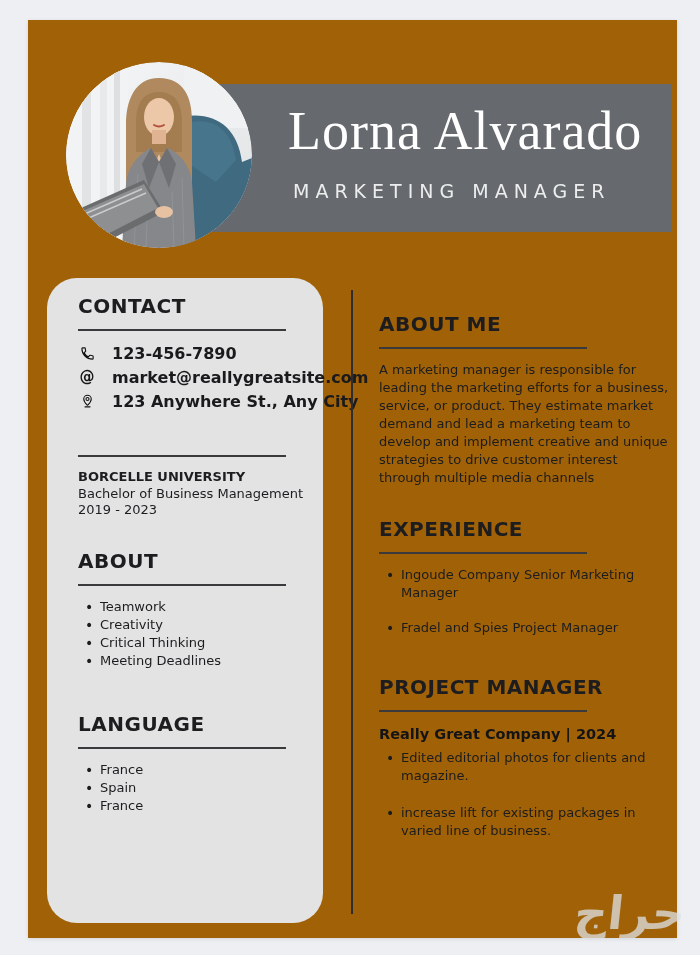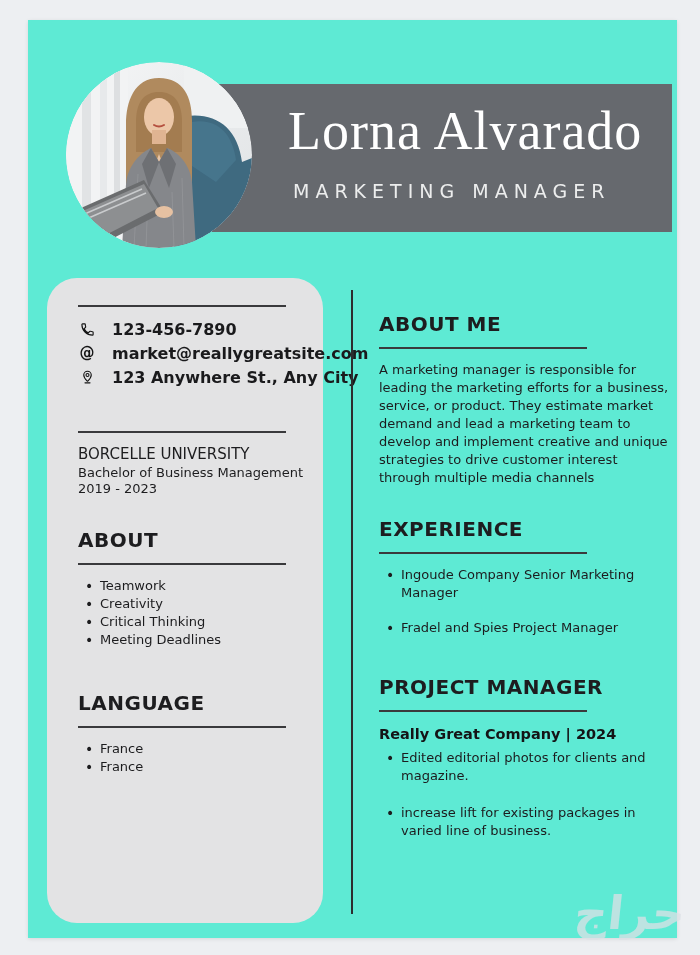--- a/index.html
+++ b/index.html
@@ -8,21 +8,21 @@
     background: #edeff2;
     font-family: "DejaVu Sans", sans-serif;
     color: #1d1d1f;
     position: relative;
     overflow: hidden;
   }
   .page {
     position: absolute;
     left: 28px; top: 20px;
     width: 649px; height: 918px;
-    background: #5eead4;
+    background: #a16207;
     box-shadow: 0 1px 4px rgba(0,0,0,0.10);
     padding-left: 44px;
   }
   
   .header-band {
     position: absolute;
     left: 184px; top: 64px;
     width: 460px; height: 148px;
     background: #66696e;
   }
@@ -91,21 +91,21 @@
   }
   .at-glyph { font-size: 15px; font-weight: 700; color: #151515; line-height: 1; }
   .contact-text {
     margin-left: 16px;
     font-size: 16px;
     font-weight: 700;
     color: #1a1a1c;
     white-space: nowrap;
   }
   .side-section.education { margin-top: 42px; }
-  .edu-school { margin-top: 12px; font-size: 15px; font-weight: 400; }
+  .edu-school { margin-top: 12px; font-size: 13px; font-weight: 700; }
   .edu-degree { font-size: 13px; margin-top: 2px; white-space: nowrap; }
   .edu-years  { font-size: 13px; margin-top: 1px; }
   .side-section.skills { margin-top: 32px; }
   .side-section.language { margin-top: 42px; }
   ul.dot-list { list-style: none; margin-top: 12px; }
   ul.dot-list li {
     position: relative;
     padding-left: 22px;
     font-size: 13px;
     line-height: 18px;
@@ -231,20 +231,21 @@
         <ellipse cx="98" cy="150" rx="9" ry="6" fill="#e6c1a2"></ellipse>
 
         <path d="M88 63 Q93 66 98 63" stroke="#b5503f" stroke-width="2" fill="none" stroke-linecap="round"></path>
       </g>
     </svg>
   </div>
 
   <div class="sidebar">
 
     <div class="side-section contact">
+      <div class="heading">CONTACT</div>
       <div class="rule"></div>
       <div class="contact-list">
         <div class="contact-row">
           <span class="contact-icon">
             <svg viewBox="0 0 24 24" width="15" height="15">
                 <path d="M6.62 10.79c1.44 2.83 3.76 5.14 6.59 6.59l2.2-2.21c.27-.27.67-.36 1.02-.24 1.12.37 2.33.57 3.57.57.55 0 1 .45 1 1V20c0 .55-.45 1-1 1-9.39 0-17-7.61-17-17 0-.55.45-1 1-1h3.5c.55 0 1 .45 1 1 0 1.25.2 2.45.57 3.57.11.35.03.74-.25 1.02l-2.2 2.2z" fill="none" stroke="#141414" stroke-width="1.8" stroke-linejoin="round"></path>
               </svg>
           </span>
           <span class="contact-text">123-456-7890</span>
         </div>
@@ -283,20 +284,21 @@
         <li>Critical Thinking</li>
         <li>Meeting Deadlines</li>
       </ul>
     </div>
 
     <div class="side-section language">
       <div class="heading">LANGUAGE</div>
       <div class="rule"></div>
       <ul class="dot-list">
         <li>France</li>
+        <li>Spain</li>
         <li>France</li>
       </ul>
     </div>
 
   </div>
 
   <div class="divider"></div>
 
   <div class="main">
 

